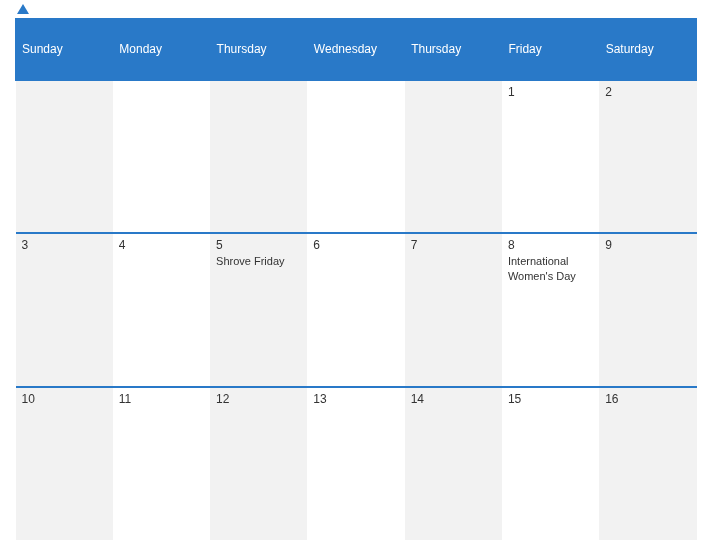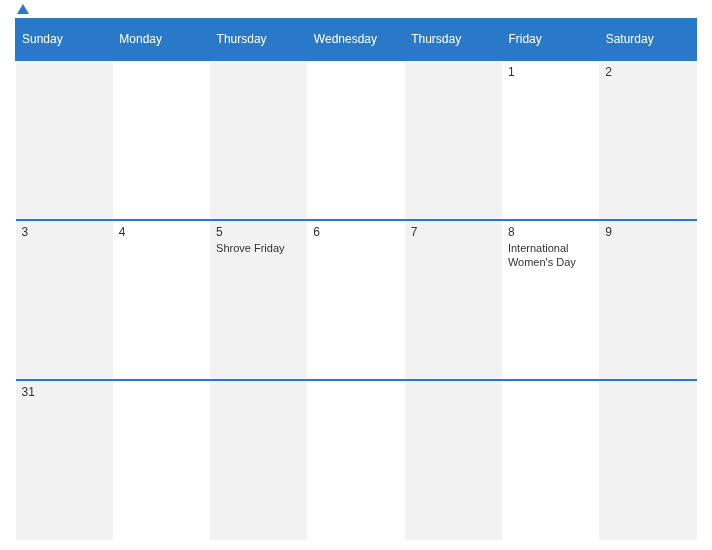--- a/index.html
+++ b/index.html
@@ -70,21 +70,21 @@
     .calendar {
       width: 100%;
       border-collapse: collapse;
       flex: 1;
     }
     .calendar thead tr th {
       background-color: #2979c8;
       color: #fff;
       font-size: 12px;
       font-weight: normal;
-      padding: 13px 6px;
+      padding: 23px 6px;
       text-align: left;
       border: 1px solid #2979c8;
     }
     .calendar tbody tr {
       border-top: 2px solid #2979c8;
     }
     .calendar tbody tr td {
       vertical-align: top;
       padding: 4px 6px;
       font-size: 12px;
@@ -173,25 +173,37 @@
           <span class="day-num">7</span>
         </td>
         <td>
           <span class="day-num">8</span>
           <span class="event">International Women's Day</span>
         </td>
         <td>
           <span class="day-num">9</span>
         </td>
       </tr>
-      <tr class="last-row">
-        <td>
-          <span class="day-num">31</span>
-        </td>
-        <td></td>
-        <td></td>
-        <td></td>
-        <td></td>
-        <td></td>
-        <td></td>
+      <tr>
+        <td>
+          <span class="day-num">10</span>
+        </td>
+        <td>
+          <span class="day-num">11</span>
+        </td>
+        <td>
+          <span class="day-num">12</span>
+        </td>
+        <td>
+          <span class="day-num">13</span>
+        </td>
+        <td>
+          <span class="day-num">14</span>
+        </td>
+        <td>
+          <span class="day-num">15</span>
+        </td>
+        <td>
+          <span class="day-num">16</span>
+        </td>
       </tr>
     </tbody>
 </table>
 
 </body></html>

